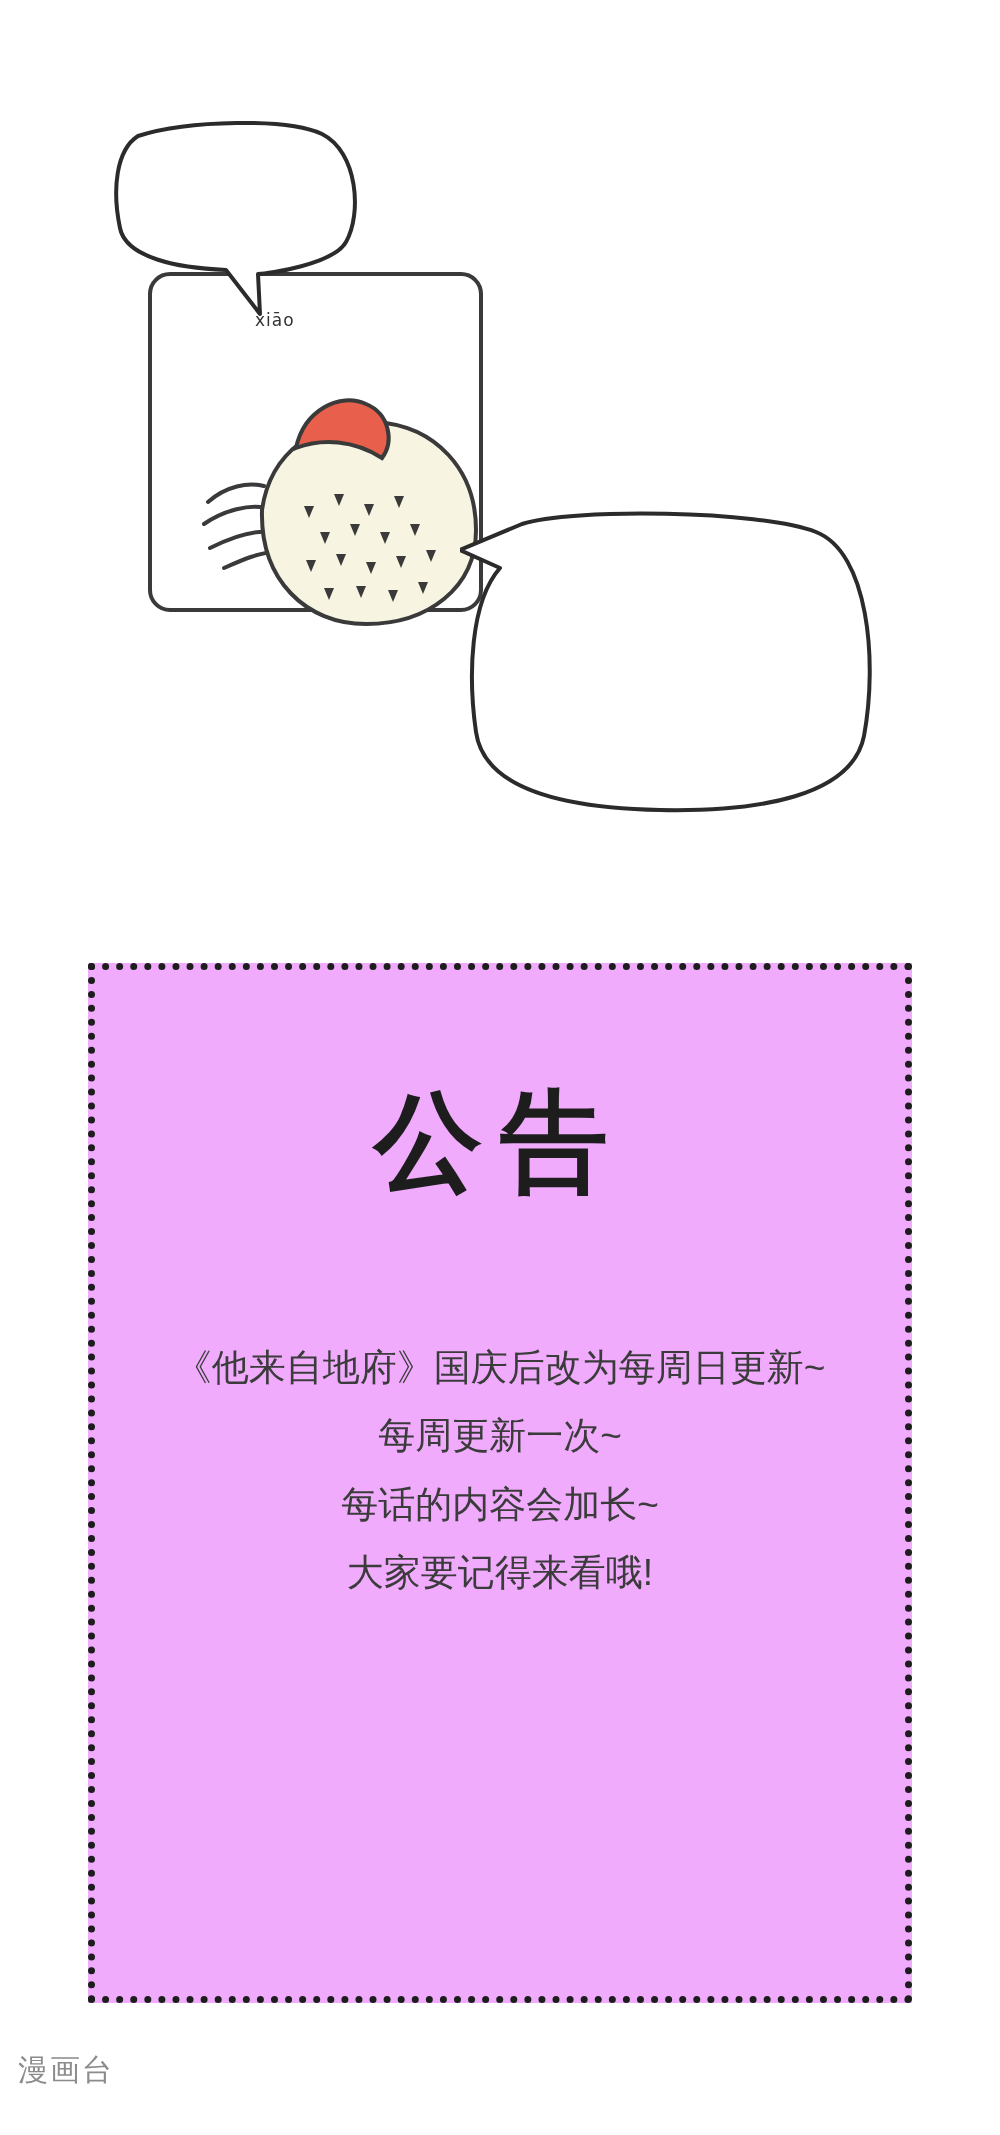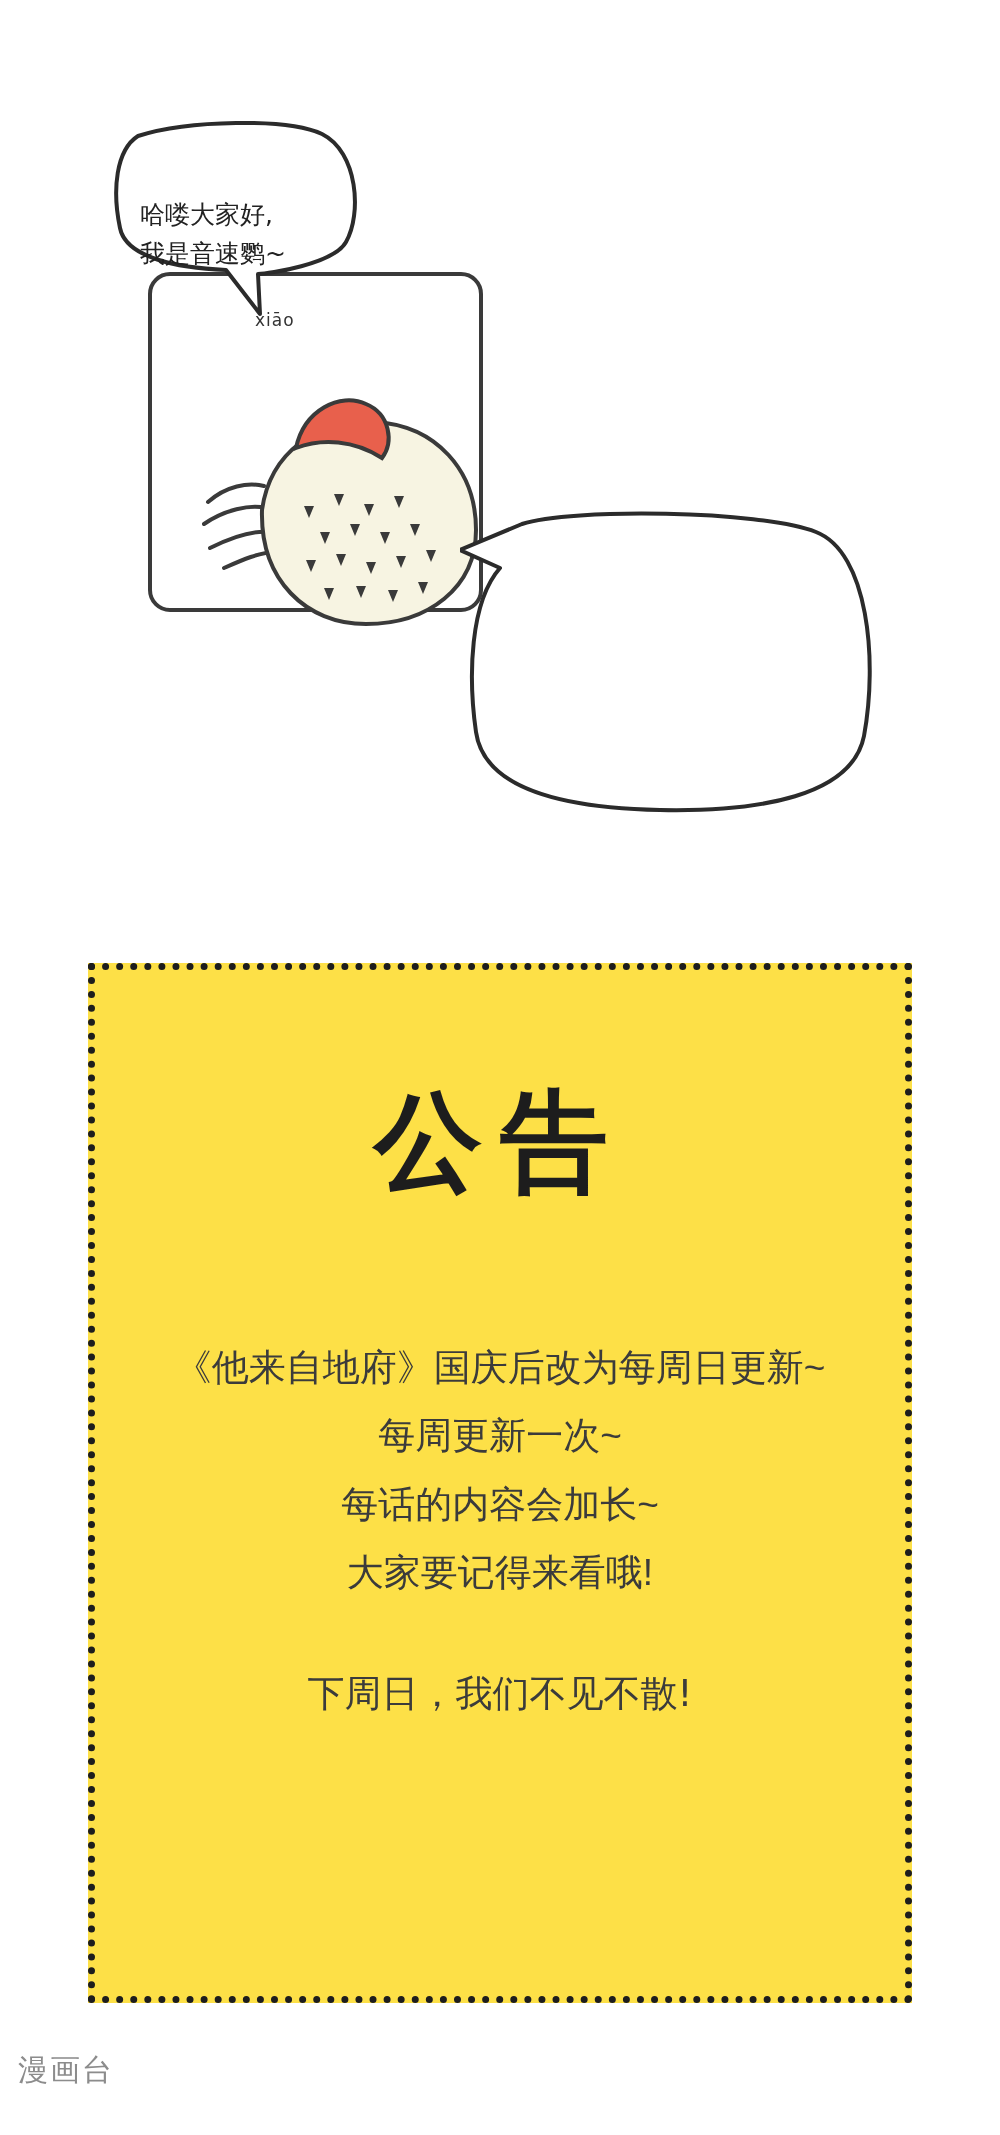--- a/index.html
+++ b/index.html
@@ -98,21 +98,21 @@
 
   
   #announcement {
     position: absolute;
     left: 88px;
     top: 963px;
     width: 824px;
     height: 1040px;
     box-sizing: border-box;
     border: 7px dotted #1d1d1d;
-    background: #fde047;
+    background: #f0abfc;
   }
   .ann-title {
     margin-top: 100px;
     text-align: center;
     font-size: 108px;
     font-weight: bold;
     letter-spacing: 18px;
     color: #1d1d1d;
     font-family: "DejaVu Sans", sans-serif;
   }
@@ -181,33 +181,30 @@
       <polygon points="156,196 166,196 161,208"></polygon>
       <polygon points="188,200 198,200 193,212"></polygon>
       <polygon points="218,192 228,192 223,204"></polygon>
     </g>
   </svg>
 
   <svg class="bubble-1" viewBox="0 0 260 200">
     <path d="M30 18 C 80 2, 180 0, 214 16 C 250 34, 254 96, 238 124 C 226 146, 160 156, 150 156
              L 152 196 L 118 152 C 70 150, 18 140, 12 110 C 4 72, 8 32, 30 18 Z" fill="#ffffff" stroke="#2b2b2b" stroke-width="4" stroke-linejoin="round"></path>
   </svg>
-  <div class="bubble-1-text">哈喽大家好,
-我是音速鹦~</div>
   <div class="bubble-1-pinyin">xiāo</div>
 
   <svg class="bubble-2" viewBox="0 0 420 320">
     <path d="M0 40 L 62 14 C 110 -2, 300 0, 356 22 C 408 42, 418 150, 404 226
              C 392 286, 300 302, 200 300 C 100 298, 24 278, 16 222 C 8 166, 10 92, 40 58
              L 0 40 Z" fill="#ffffff" stroke="#2b2b2b" stroke-width="4" stroke-linejoin="round"></path>
   </svg>
 </div>
 
 <div id="announcement">
   <div class="ann-title">公告</div>
   <div class="ann-body">《他来自地府》国庆后改为每周日更新~
 每周更新一次~
 每话的内容会加长~
 大家要记得来看哦!</div>
-  <div class="ann-body-2">下周日，我们不见不散!</div>
 </div>
 
 <div id="watermark">漫画台</div>
 
 </body></html>

